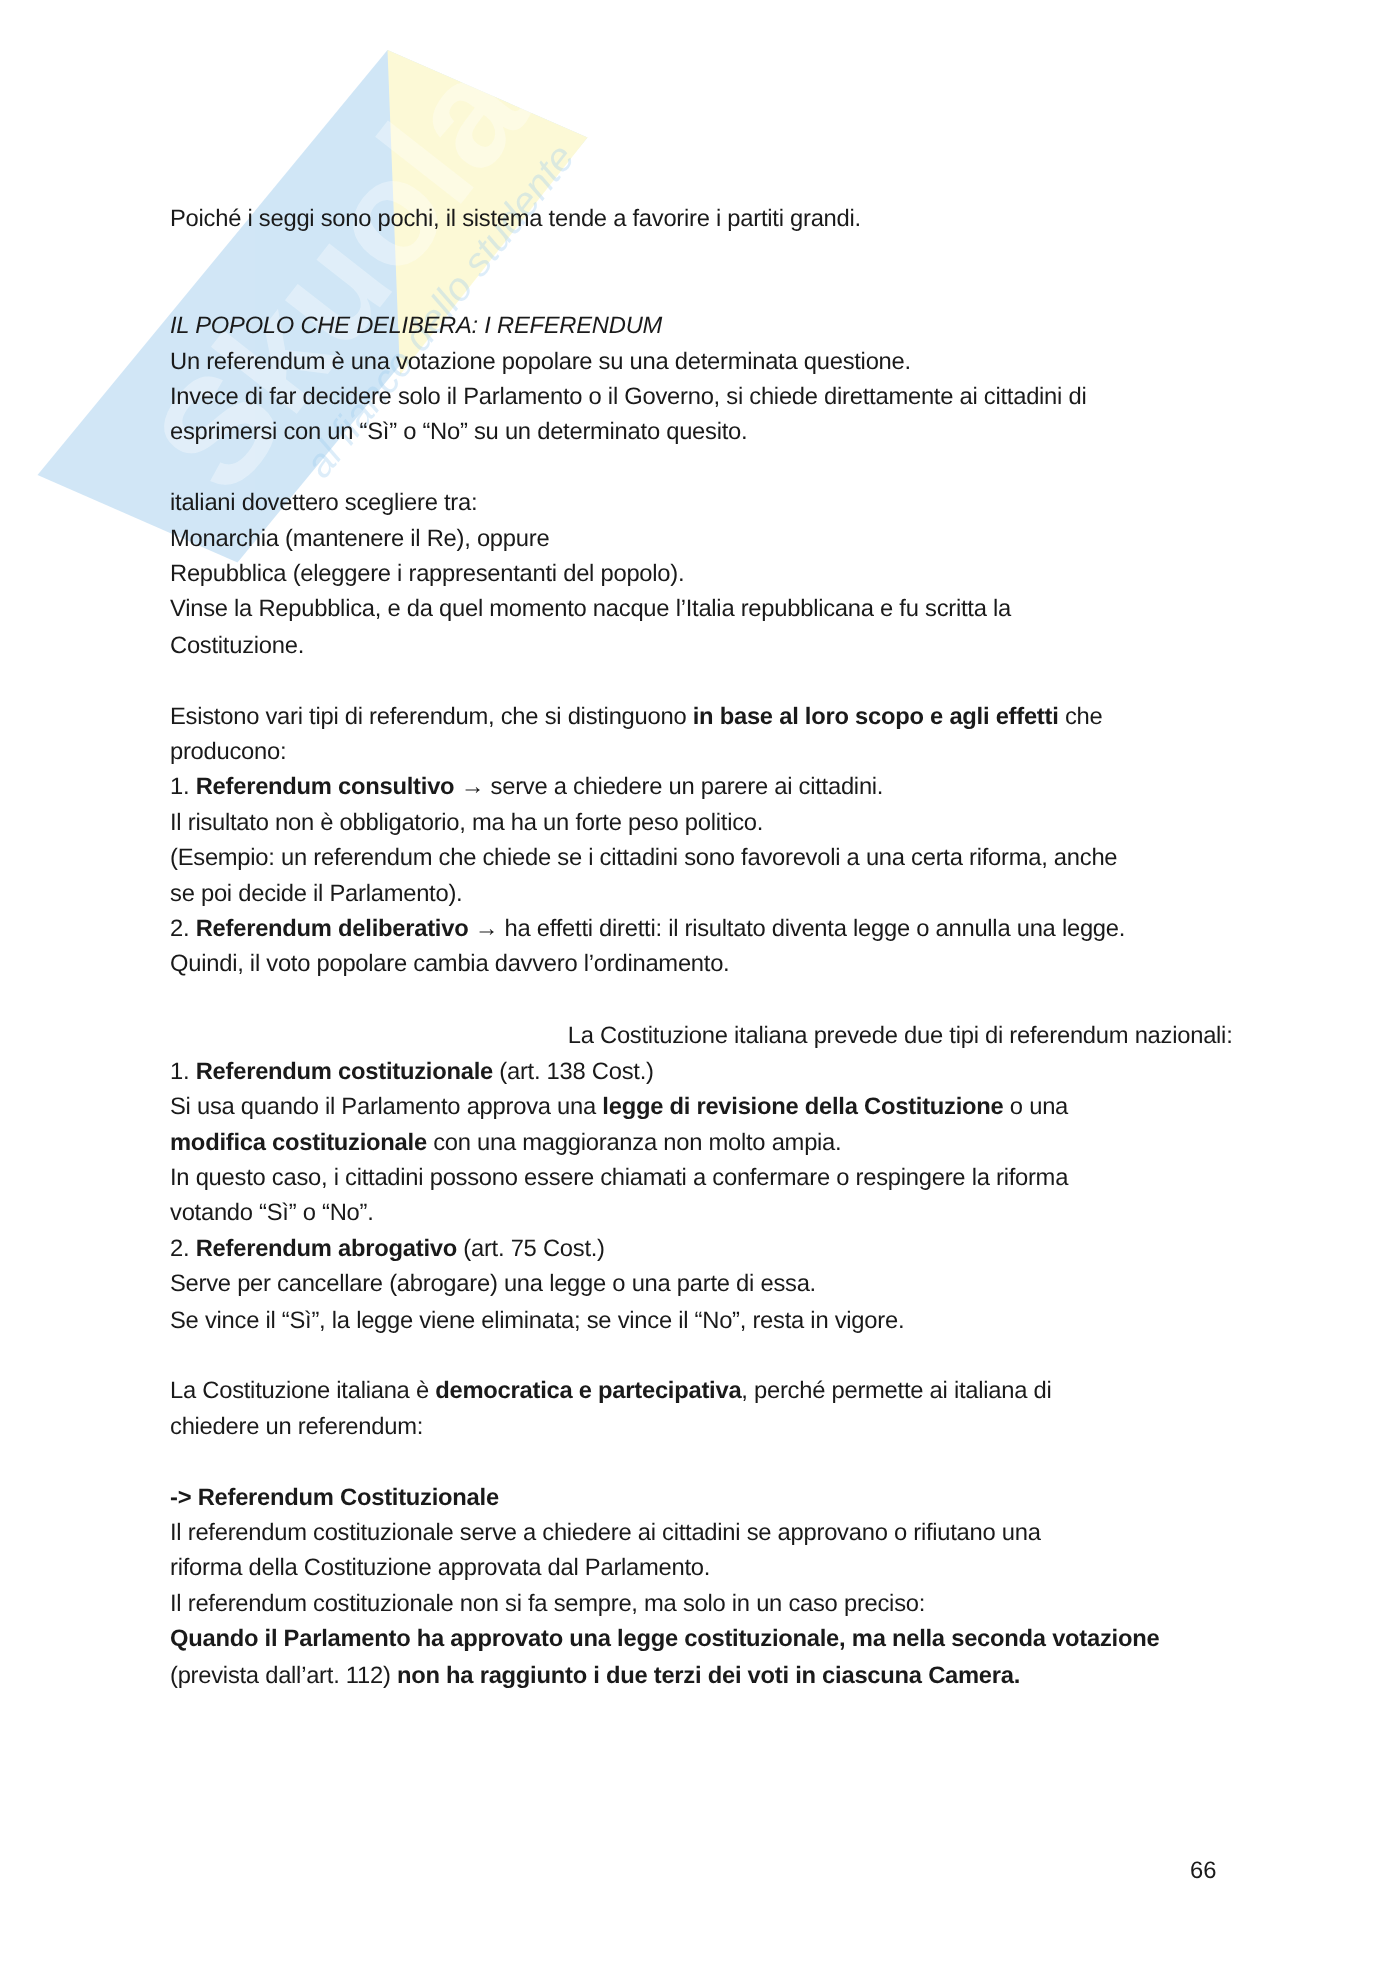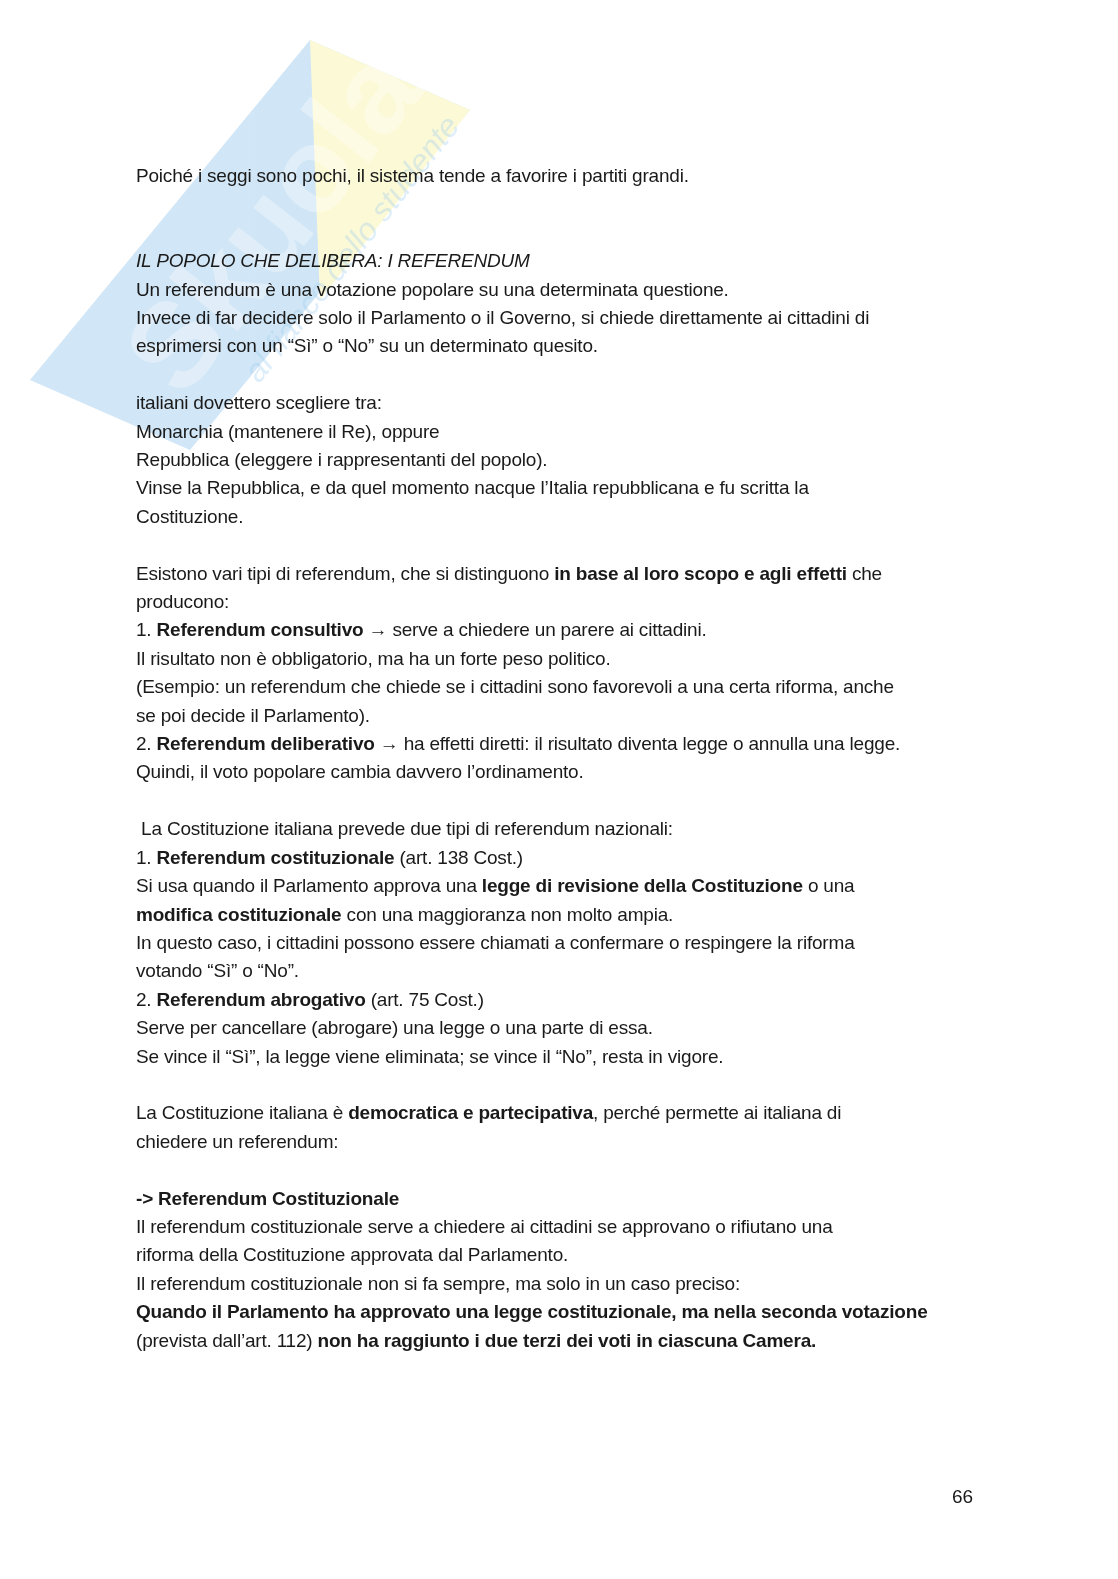--- a/index.html
+++ b/index.html
@@ -103,21 +103,21 @@
     <span class="line">producono:</span>
     <span class="line"><span>1. </span><b>Referendum consultivo</b><span> → serve a chiedere un parere ai cittadini.</span></span>
     <span class="line">Il risultato non è obbligatorio, ma ha un forte peso politico.</span>
     <span class="line">(Esempio: un referendum che chiede se i cittadini sono favorevoli a una certa riforma, anche</span>
     <span class="line">se poi decide il Parlamento).</span>
     <span class="line"><span>2. </span><b>Referendum deliberativo</b><span> → ha effetti diretti: il risultato diventa legge o annulla una legge.</span></span>
     <span class="line">Quindi, il voto popolare cambia davvero l’ordinamento.</span>
 
     <span class="gap"></span>
 
-    <span class="line" style="white-space: pre;"> La Costituzione italiana prevede due tipi di referendum nazionali:</span>
+    <span class="line" style="white-space: pre; text-align: right;"> La Costituzione italiana prevede due tipi di referendum nazionali:</span>
     <span class="line"><span>1. </span><b>Referendum costituzionale</b><span> (art. 138 Cost.)</span></span>
     <span class="line"><span>Si usa quando il Parlamento approva una </span><b>legge di revisione della Costituzione</b><span> o una</span></span>
     <span class="line"><b>modifica costituzionale</b><span> con una maggioranza non molto ampia.</span></span>
     <span class="line">In questo caso, i cittadini possono essere chiamati a confermare o respingere la riforma</span>
     <span class="line">votando “Sì” o “No”.</span>
     <span class="line"><span>2. </span><b>Referendum abrogativo</b><span> (art. 75 Cost.)</span></span>
     <span class="line">Serve per cancellare (abrogare) una legge o una parte di essa.</span>
     <span class="line">Se vince il “Sì”, la legge viene eliminata; se vince il “No”, resta in vigore.</span>
 
     <span class="gap"></span>

